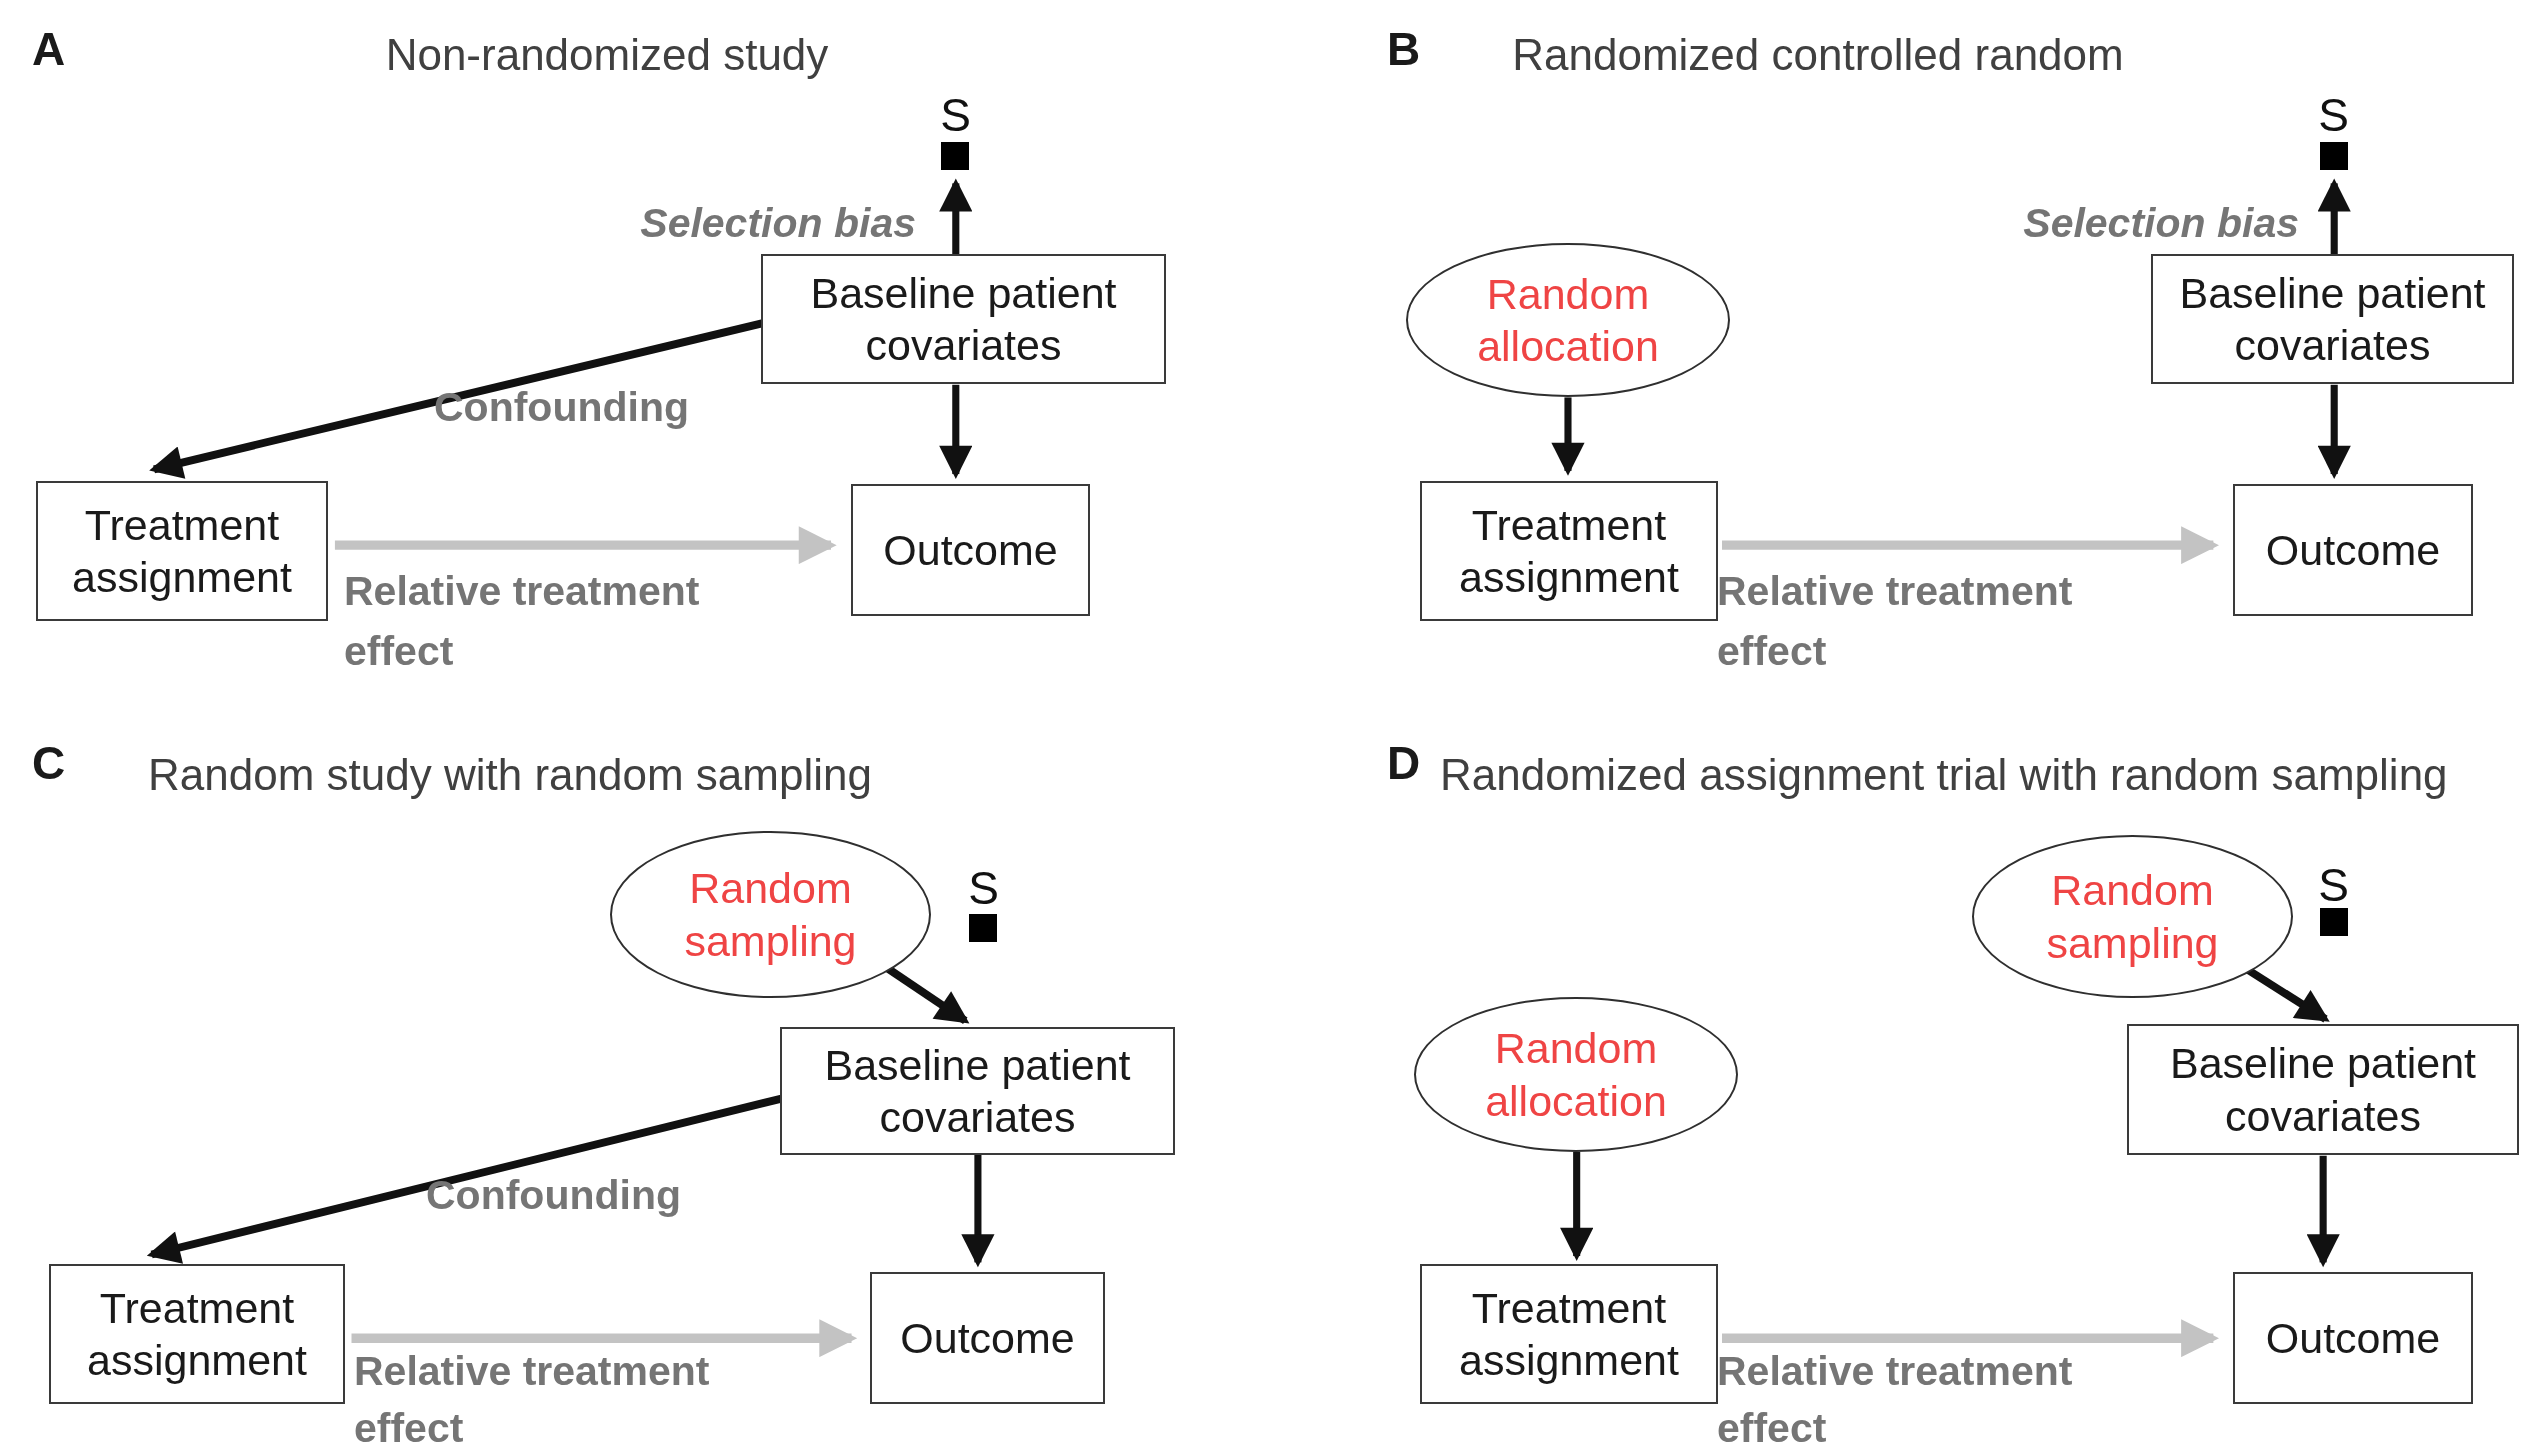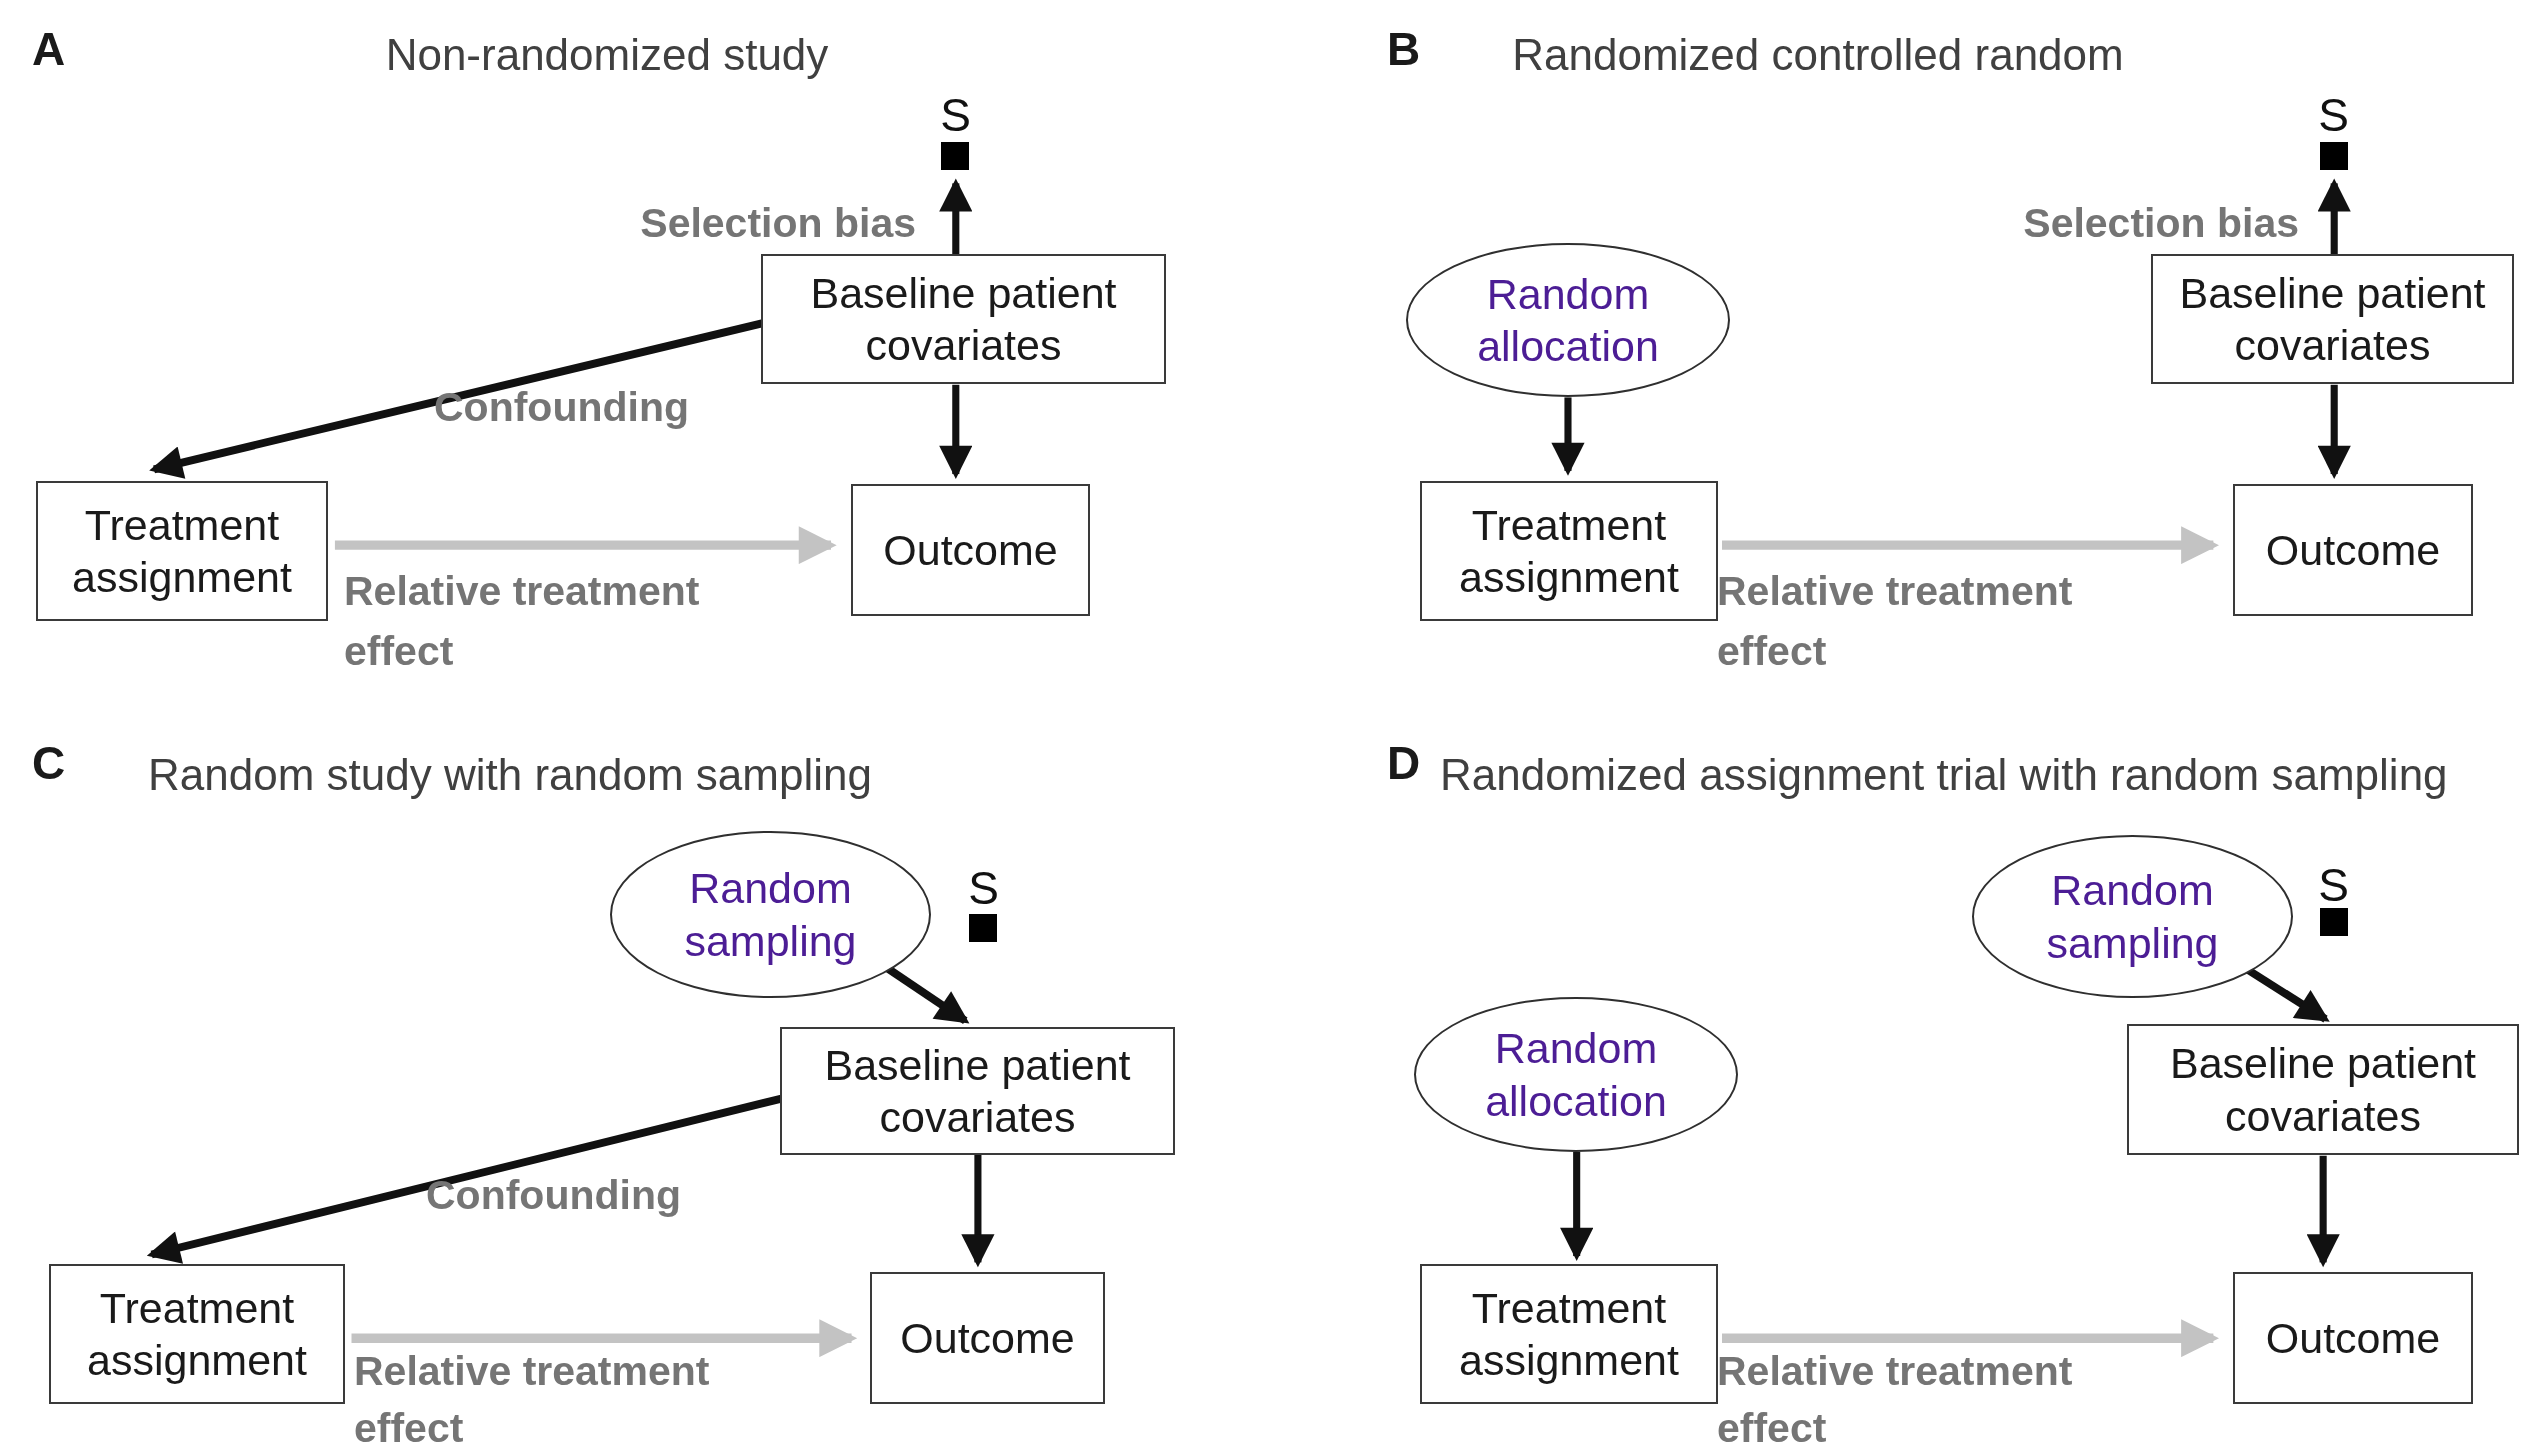--- a/index.html
+++ b/index.html
@@ -48,40 +48,40 @@
     display: flex;
     align-items: center;
     justify-content: center;
     z-index: 2;
     box-sizing: border-box;
   }
   .ellipse {
     background: #ffffff;
     border: 2.4px solid #2f2f2f;
     border-radius: 50%;
-    color: #4c1d95;
+    color: #ef4444;
     font-size: 43px;
     line-height: 1.22;
     text-align: center;
     display: flex;
     align-items: center;
     justify-content: center;
     z-index: 2;
     box-sizing: border-box;
     padding: 0 24px;
   }
   .gray-label {
     color: #757575;
     font-weight: bold;
     font-size: 41px;
     line-height: 1.46;
     z-index: 3;
   }
   .gray-label.center { text-align: left; }
-  .gray-label.right { text-align: right; }
+  .gray-label.right { text-align: right; font-style: italic; }
   .s-label {
     font-size: 46px;
     color: #111111;
     text-align: center;
     z-index: 3;
   }
   .s-square {
     width: 28.4px;
     height: 28.4px;
     background: #000000;

